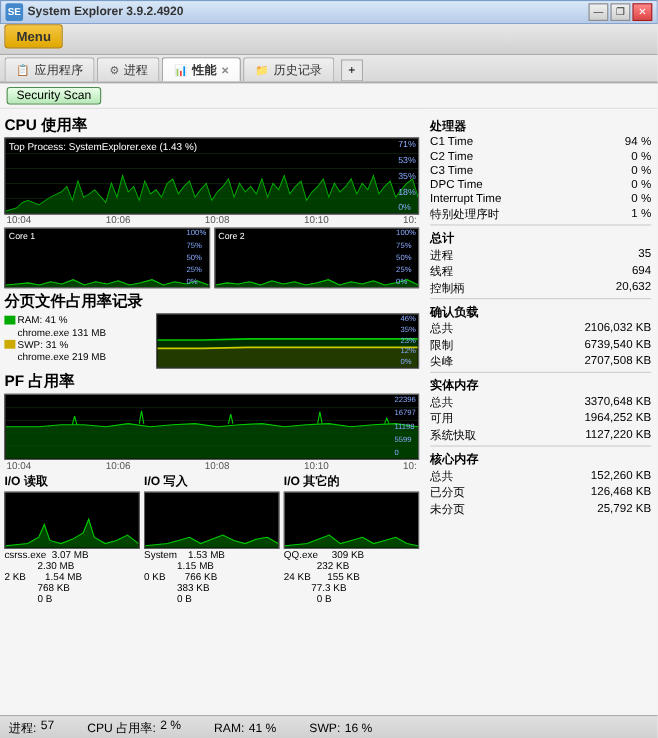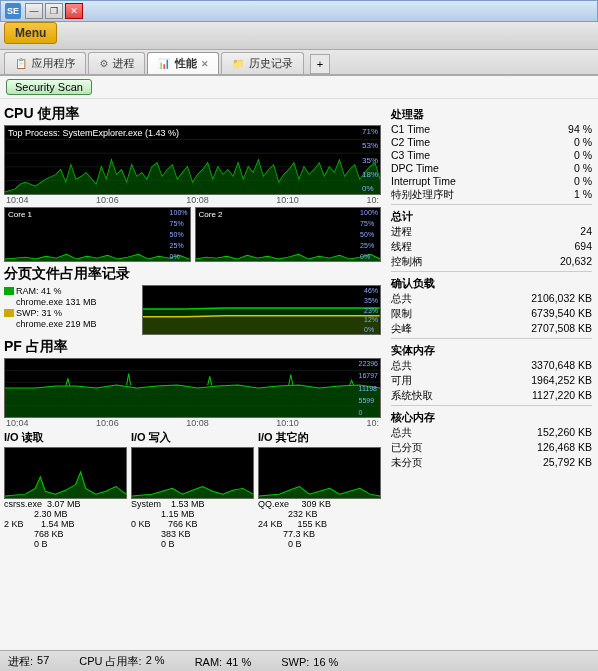--- a/index.html
+++ b/index.html
@@ -239,20 +239,21 @@
       gap: 30px;
     }
     .status-item { display: flex; gap: 4px; }
     svg.chart-svg { position: absolute; top: 0; left: 0; width: 100%; height: 100%; }
   </style>
 </head>
 <body>
 
 <div class="title-bar">
   <div class="title-bar-icon">SE</div>
+  <span class="title-bar-text">System Explorer 3.9.2.4920</span>
   <div class="title-buttons">
     <div class="title-btn">—</div>
     <div class="title-btn">❐</div>
     <div class="title-btn close">✕</div>
   </div>
 </div>
 
 <div class="menu-bar">
   <button class="menu-btn">Menu</button>
 </div>
@@ -510,21 +511,21 @@
     </div>
     <div class="right-row">
       <span class="right-label">特别处理序时</span>
       <span class="right-value">1 %</span>
     </div>
 
     <div class="divider"></div>
     <div class="right-section-title">总计</div>
     <div class="right-row">
       <span class="right-label">进程</span>
-      <span class="right-value">24</span>
+      <span class="right-value">35</span>
     </div>
     <div class="right-row">
       <span class="right-label">线程</span>
       <span class="right-value">694</span>
     </div>
     <div class="right-row">
       <span class="right-label">控制柄</span>
       <span class="right-value">20,632</span>
     </div>
 

